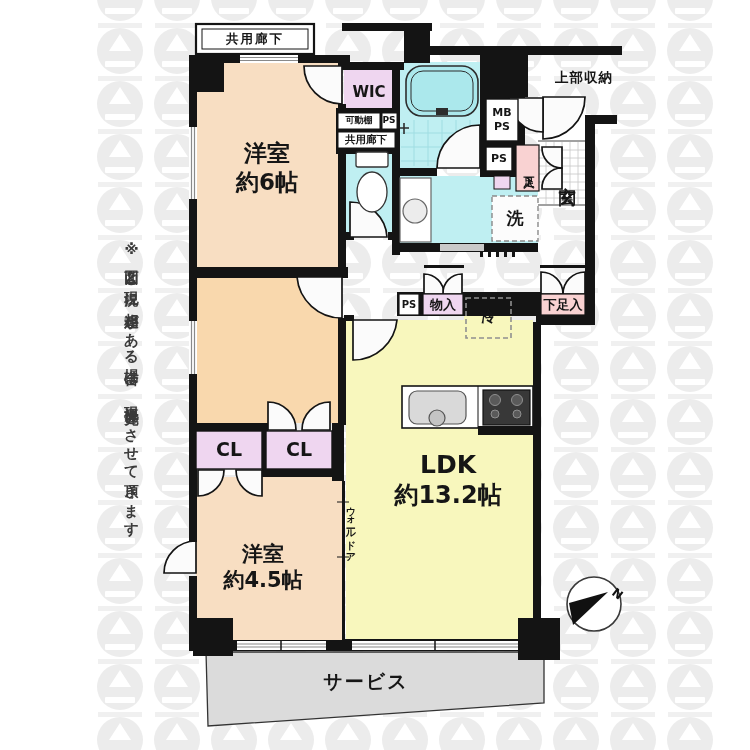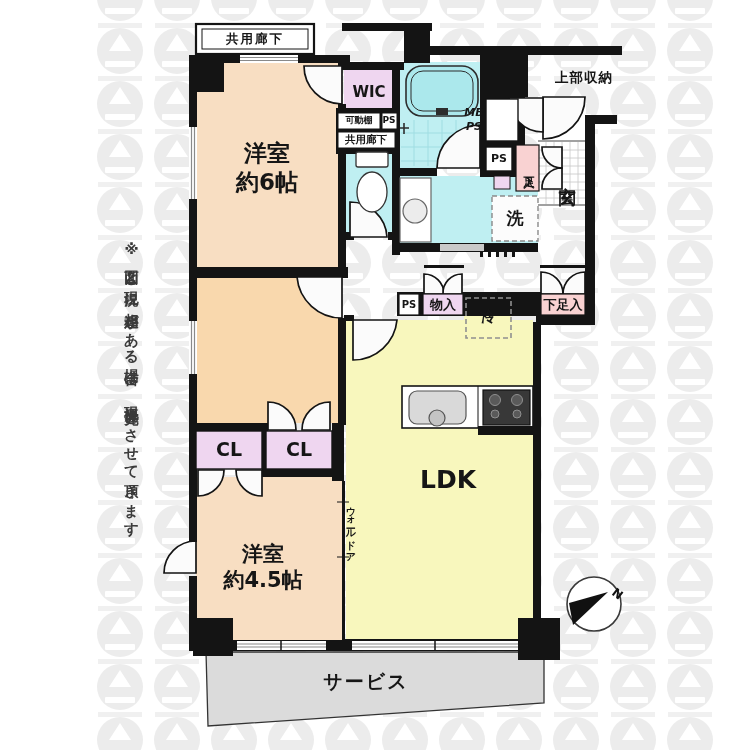--- a/index.html
+++ b/index.html
@@ -527,21 +527,21 @@
       <span>洋室</span>
       <span>約6帖</span>
     </div>
 
     <div class="lbl" style="left:369px;top:92px;font-size:15px;">WIC</div>
 
     <div class="lbl thin" style="left:359px;top:121px;font-size:9px;">可動棚</div>
     <div class="lbl thin" style="left:389px;top:121px;font-size:9px;">PS</div>
     <div class="lbl thin" style="left:366px;top:140px;font-size:10.5px;">共用廊下</div>
 
-    <div class="lbl thin" style="left:474px;top:120px;font-size:11px;font-style:italic;">
+    <div class="lbl thin" style="left:502px;top:120px;font-size:11px;">
       <span>MB</span>
       <span>PS</span>
     </div>
     <div class="lbl thin" style="left:499px;top:159px;font-size:11px;">PS</div>
 
     <div class="lbl thin vert" style="left:528px;top:168px;font-size:11px;">下足入</div>
 
     <div class="lbl vert" style="left:567px;top:177px;font-size:17px;letter-spacing:3px;">玄関</div>
 
     <div class="lbl" style="left:515px;top:219px;font-size:17px;">洗</div>
@@ -550,20 +550,21 @@
     <div class="lbl thin" style="left:409px;top:305px;font-size:10px;">PS</div>
     <div class="lbl thin" style="left:443px;top:305px;font-size:13px;">物入</div>
     <div class="lbl" style="left:488px;top:317px;font-size:15px;transform:translate(-50%,-50%) rotate(-8deg);">冷</div>
     <div class="lbl thin" style="left:563px;top:305px;font-size:13px;">下足入</div>
 
     <div class="lbl" style="left:229px;top:450px;font-size:19px;">CL</div>
     <div class="lbl" style="left:299px;top:450px;font-size:19px;">CL</div>
 
     <div class="lbl" style="left:448px;top:480px;font-size:25px;">
       <span>LDK</span>
+      <span style="font-size:24px;">約13.2帖</span>
     </div>
 
     <div class="lbl thin vert" style="left:350px;top:528px;font-size:10px;">ウォールドア</div>
 
     <div class="lbl" style="left:263px;top:567px;font-size:21px;">
       <span>洋室</span>
       <span>約4.5帖</span>
     </div>
 
     <div class="lbl" style="left:366px;top:682px;font-size:19px;letter-spacing:2px;">サービス</div>

